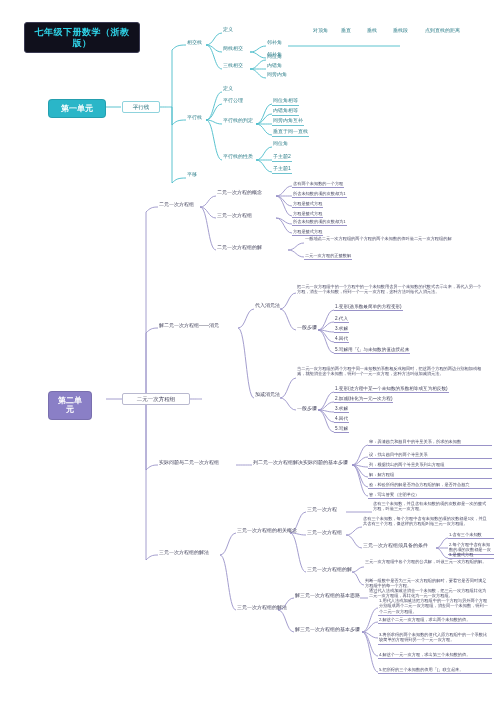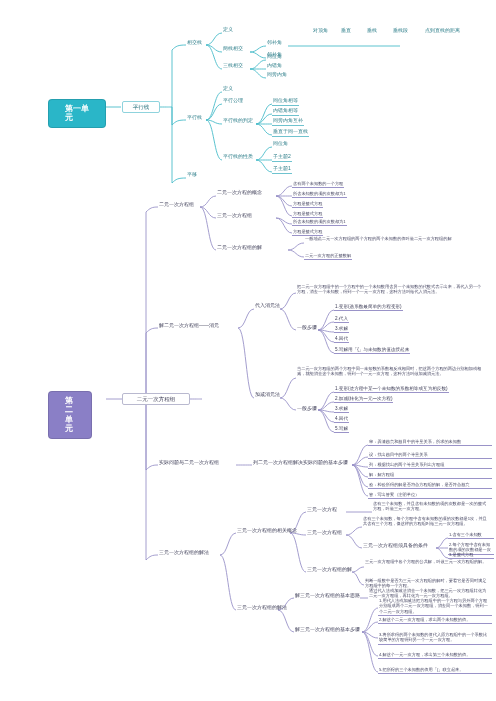--- a/index.html
+++ b/index.html
@@ -12,21 +12,21 @@
   
   .title{
     background:#10101c;color:#2fd4e8;font-weight:bold;
     border:1px solid #3a3a52;border-radius:3px;
     padding:4px 8px;font-size:9px;letter-spacing:.5px;
     text-align:center;
   }
   
   .unit{
     border-radius:4px;color:#ffffff;font-size:8px;font-weight:bold;
-    padding:4px 16px;border:1px solid rgba(0,0,0,.12);
+    padding:4px 7px;text-align:center;border:1px solid rgba(0,0,0,.12);
   }
   .unit.u1{background:#2ab6c8;}
   .unit.u2{background:#8a7fc6;}
 
   
   .boxed{
     background:#ffffff;border:1px solid #b9b9cf;border-radius:2px;
     padding:2px 4px;font-size:5.5px;text-align:center;color:#33334d;
   }
   .boxed.t1{border-color:#8fd3dd;color:#1d6a77;}
@@ -101,20 +101,21 @@
       <path d="M346 512 H372"></path>
       <path d="M346 535 C354 535 354 527 362 527 M346 535 C354 535 354 548 362 548"></path>
       <path d="M436 548 C442 548 442 538 448 538 M436 548 C442 548 442 548 448 548 M436 548 C442 548 442 558 448 558"></path>
       <path d="M352 572 C358 572 358 567 364 567 M352 572 C358 572 358 585 364 585"></path>
       <path d="M278 610 C286 610 286 598 294 598 M278 610 C286 610 286 632 294 632"></path>
       <path d="M360 598 H368"></path>
       <path d="M362 632 C370 632 370 608 378 608 M362 632 C370 632 370 622 378 622 M362 632 C370 632 370 638 378 638 M362 632 C370 632 370 656 378 656 M362 632 C370 632 370 672 378 672"></path>
     </g>
   </svg>
 
+  <div class="node title" style="left:24px;top:22px;width:116px;">七年级下册数学（浙教版）</div>
 
   <div class="node unit u1" style="left:48px;top:99px;width:58px;">第一单元</div>
   <div class="node boxed t1" style="left:122px;top:101px;width:38px;">平行线</div>
 
   <div class="node lbl t1" style="left:186px;top:40px;">相交线</div>
   <div class="node lbl t1" style="left:222px;top:27px;">定义</div>
   <div class="node lbl t1" style="left:222px;top:46px;">两线相交</div>
   <div class="node lbl t1" style="left:266px;top:40px;">邻补角</div>
   <div class="node lbl t1" style="left:266px;top:52px;">邻补角</div>
   <div class="node lbl t1" style="left:312px;top:28px;">对顶角</div>

